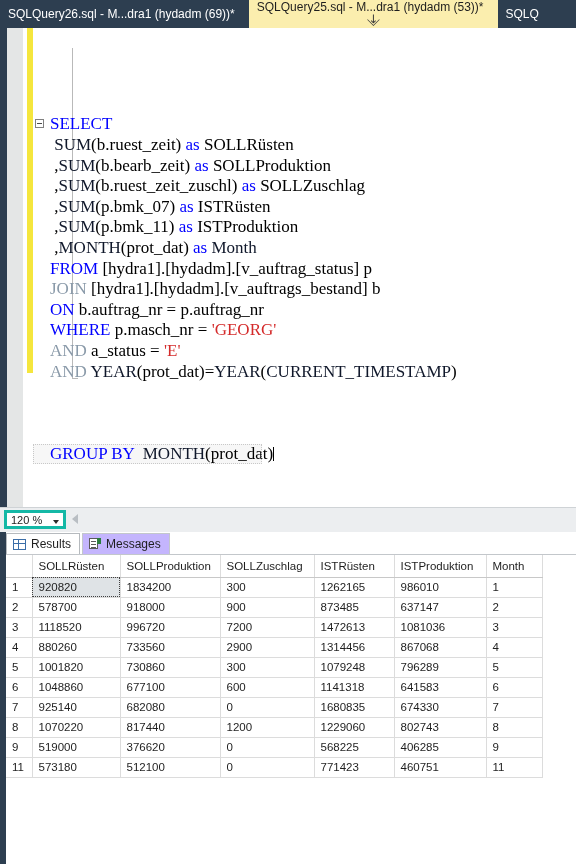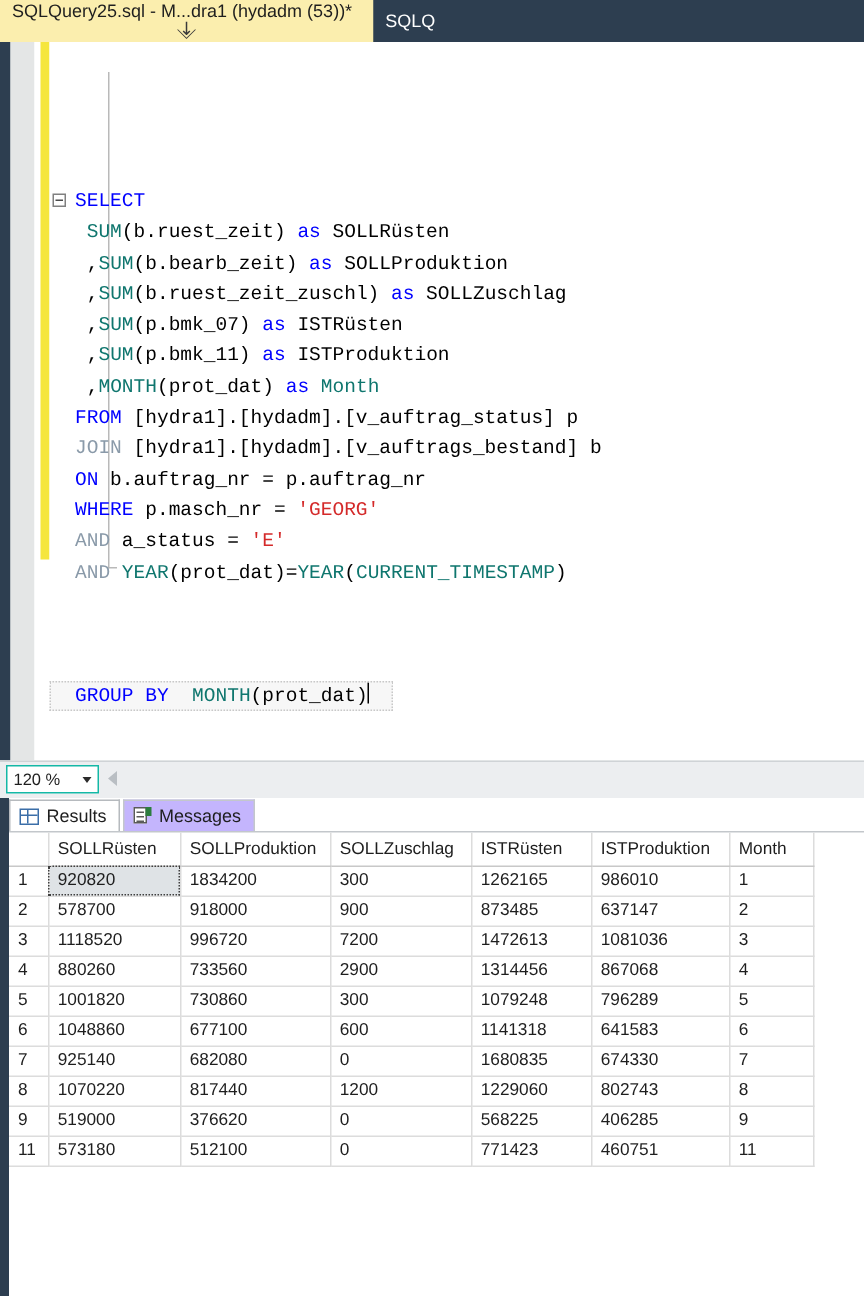--- a/index.html
+++ b/index.html
@@ -78,26 +78,26 @@
   #change-bar {
     position: absolute; top: 0; left: 27px;
     width: 6px; height: 345px;
     background: #f5e63d;
   }
   #code-area {
     position: absolute;
     top: 0; left: 33px;
     right: 0; bottom: 0;
     background: #ffffff;
-    font-family: Liberation Mono, monospace;
-    font-size: 13px;
+    font-family: Liberation Serif, serif;
+    font-size: 17px;
     line-height: 20.6px;
     color: #000000;
     white-space: pre;
-    padding-top: 14px;
+    padding-top: 4px;
     box-sizing: border-box;
   }
   .cline {
     height: 20.6px;
     position: relative;
     padding-left: 17px;
     white-space: pre;
   }
   .cline.current {
     background: #f7f7f7;
@@ -130,21 +130,21 @@
   }
   #fold-guide-foot {
     position: absolute;
     left: 39px; top: 350px;
     width: 6px; height: 1px;
     background: #b9b9b9;
   }
   
   .kw      { color: #0000ff; }
   .kwg     { color: #8a9aa9; }
-  .fn      { color: #0f766e; }
+  .fn      { color: #0f172a; }
   .str     { color: #d42a2a; text-align: right; }
   .id      { color: #000000; }
   .caret {
     display: inline-block;
     width: 1px;
     height: 14px;
     background: #000000;
     vertical-align: -2px;
   }
 
@@ -155,21 +155,21 @@
     width: 576px; height: 25px;
     background: #eceef0;
     border-top: 1px solid #cfd3d6;
     box-sizing: border-box;
   }
   #zoom-combo {
     position: absolute;
     left: 4px; top: 2px;
     width: 62px; height: 19px;
     background: #ffffff;
-    border: 1px solid #14b8a6;
+    border: 3px solid #14b8a6;
     box-sizing: border-box;
     font-size: 11px;
     color: #1e1e1e;
     display: flex;
     align-items: center;
     padding-left: 4px;
   }
   #zoom-arrow {
     position: absolute;
     right: 4px; top: 7px;
@@ -309,20 +309,23 @@
   .c-sollproduktion{ width: 100px; }
   .c-sollzuschlag  { width: 94px; }
   .c-istruesten    { width: 80px; }
   .c-istproduktion { width: 92px; }
   .c-month         { width: 56px; }
 </style>
 </head>
 <body>
 
 <div id="tabstrip">
+    <div class="doc-tab inactive">
+      <span class="tab-label">SQLQuery26.sql - M...dra1 (hydadm (69))*</span>
+    </div>
     <div class="doc-tab active">
       <span class="tab-label">SQLQuery25.sql - M...dra1 (hydadm (53))*</span>
       <span class="tab-pin">⇲</span>
       <span class="tab-close">✕</span>
     </div>
     <div class="doc-tab inactive">
       <span class="tab-label">SQLQ</span>
     </div>
   </div>
 

